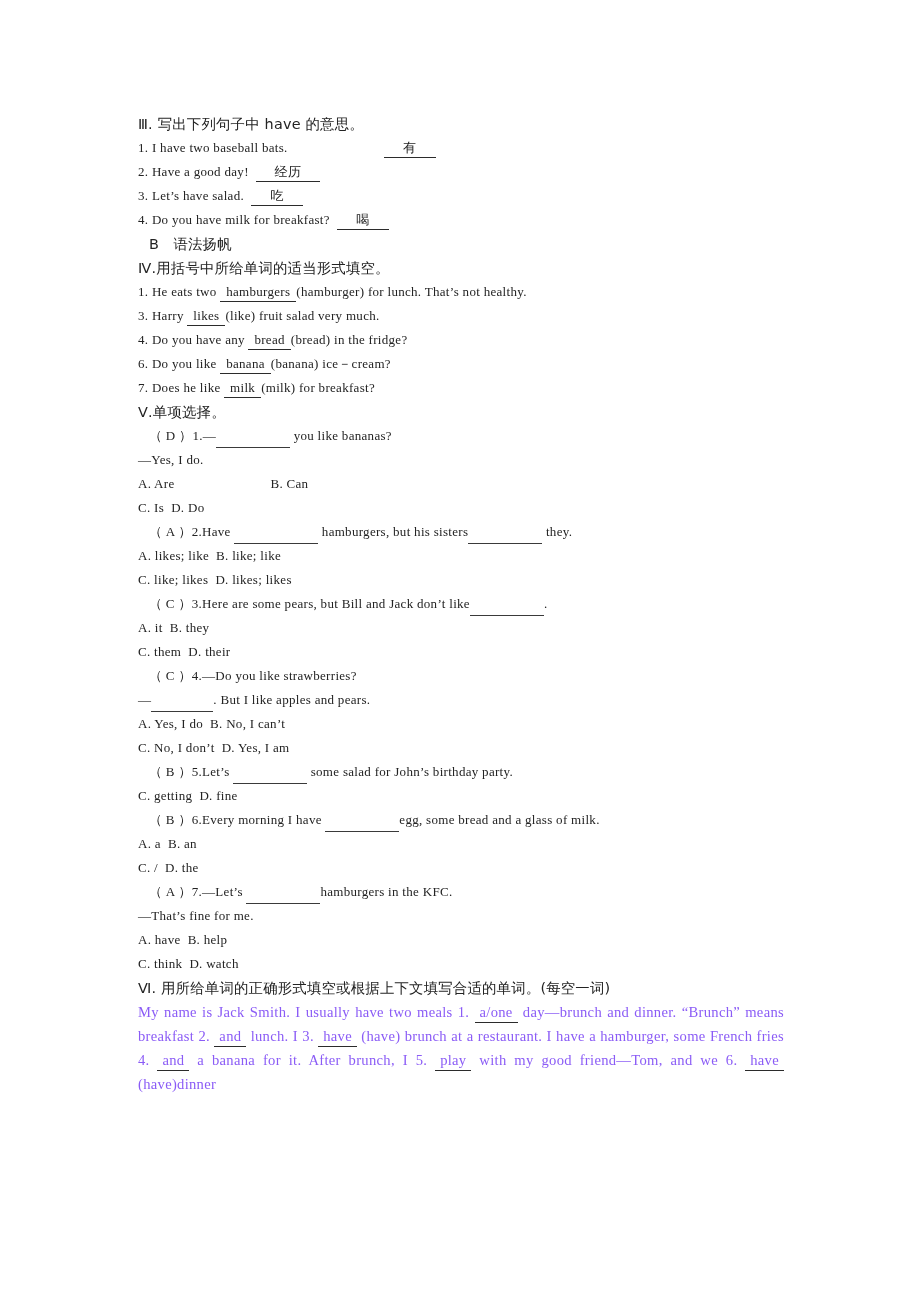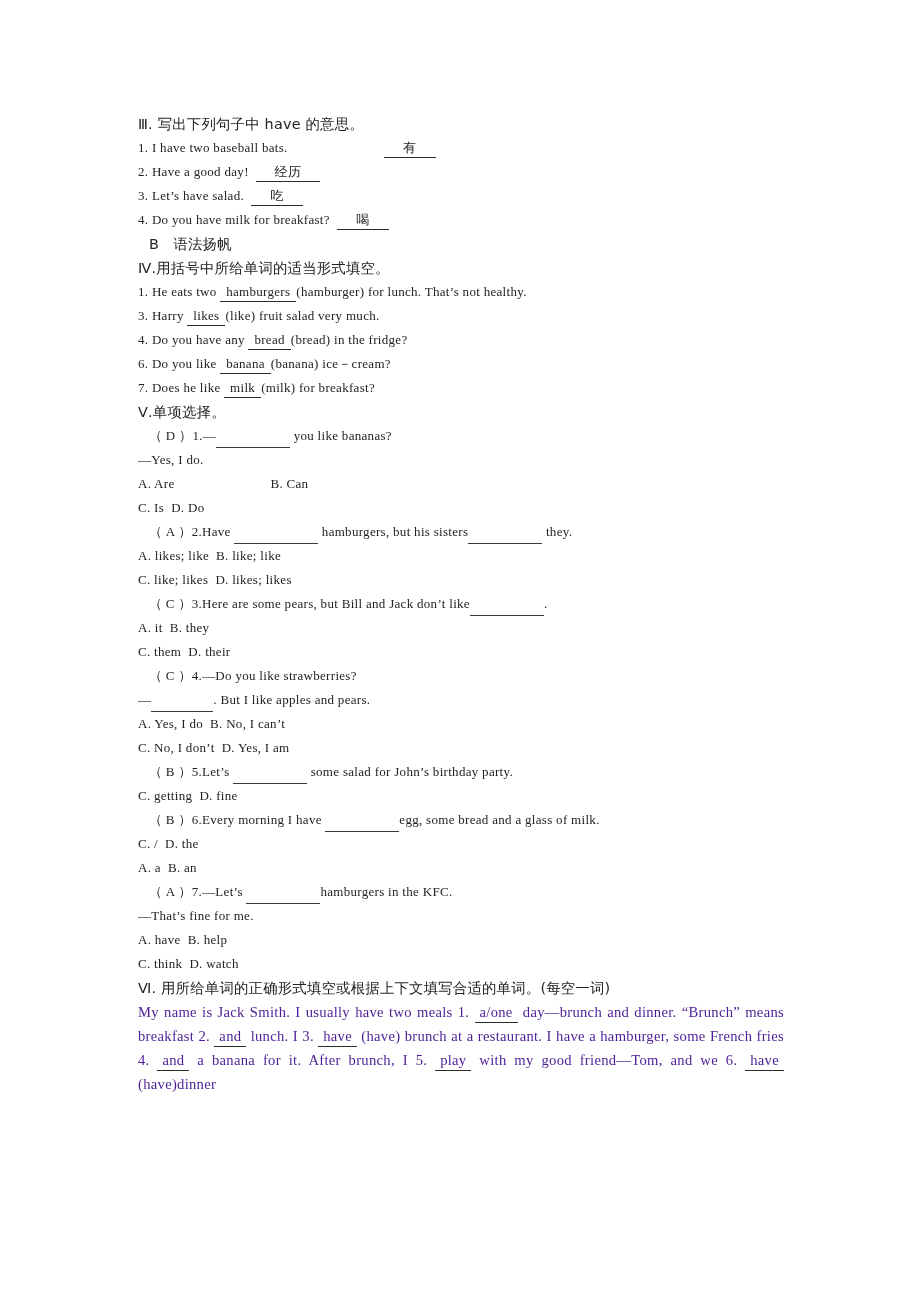--- a/index.html
+++ b/index.html
@@ -55,21 +55,21 @@
   .b-lg  { width: 74px; }
   .b-xl  { width: 84px; }
   .gap-wide { display: inline-block; width: 96px; }
   
   .para {
     font-size: 14.6px;
     line-height: 24px;
     text-align: justify;
     text-align-last: left;
     letter-spacing: 0.3px;
-    color: #4c1d95;
+    color: #8b5cf6;
     width: 646px;
   }
   .para .ans { padding: 0 5px; }
   .indent1 { padding-left: 11px; }
 </style>
 </head>
 <body>
 
 <div id="page">
 
@@ -116,22 +116,22 @@
 
   <div class="line indent1">（ <span>C</span> ）<span>4.</span><span>—Do you like strawberries?</span></div>
   <div class="line"><span>—</span><span class="blank b-md"></span><span>. But I like apples and pears.</span></div>
   <div class="line">A. Yes, I do  B. No, I can’t</div>
   <div class="line">C. No, I don’t  D. Yes, I am</div>
 
   <div class="line indent1">（ <span>B</span> ）<span>5.</span><span>Let’s</span> <span class="blank b-lg"></span> <span>some salad for John’s birthday party.</span></div>
   <div class="line">C. getting  D. fine</div>
 
   <div class="line indent1">（ <span>B</span> ）<span>6.</span><span>Every morning I have</span> <span class="blank b-lg"></span><span>egg, some bread and a glass of milk.</span></div>
+  <div class="line">A. a  B. an</div>
   <div class="line">C. /  D. the</div>
-  <div class="line">A. a  B. an</div>
 
   <div class="line indent1">（ <span>A</span> ）<span>7.</span><span>—Let’s</span> <span class="blank b-lg"></span><span>hamburgers in the KFC.</span></div>
   <div class="line">—That’s fine for me.</div>
   <div class="line">A. have  B. help</div>
   <div class="line">C. think  D. watch</div>
 
   <div class="line cn">Ⅵ. 用所给单词的正确形式填空或根据上下文填写合适的单词。(每空一词)</div>
   <div class="para" id="section6-passage"><span>My name is Jack Smith. I usually have two meals 1. </span><span class="ans">a/one</span><span> day—brunch and dinner. “Brunch” means breakfast 2. </span><span class="ans">and</span><span> lunch. I 3. </span><span class="ans">have</span><span> (have) brunch at a restaurant. I have a hamburger, some French fries 4. </span><span class="ans">and</span><span> a banana for it. After brunch, I 5. </span><span class="ans">play</span><span> with my good friend—Tom, and we 6. </span><span class="ans">have</span><span> (have)dinner </span></div>
 
 </div>

